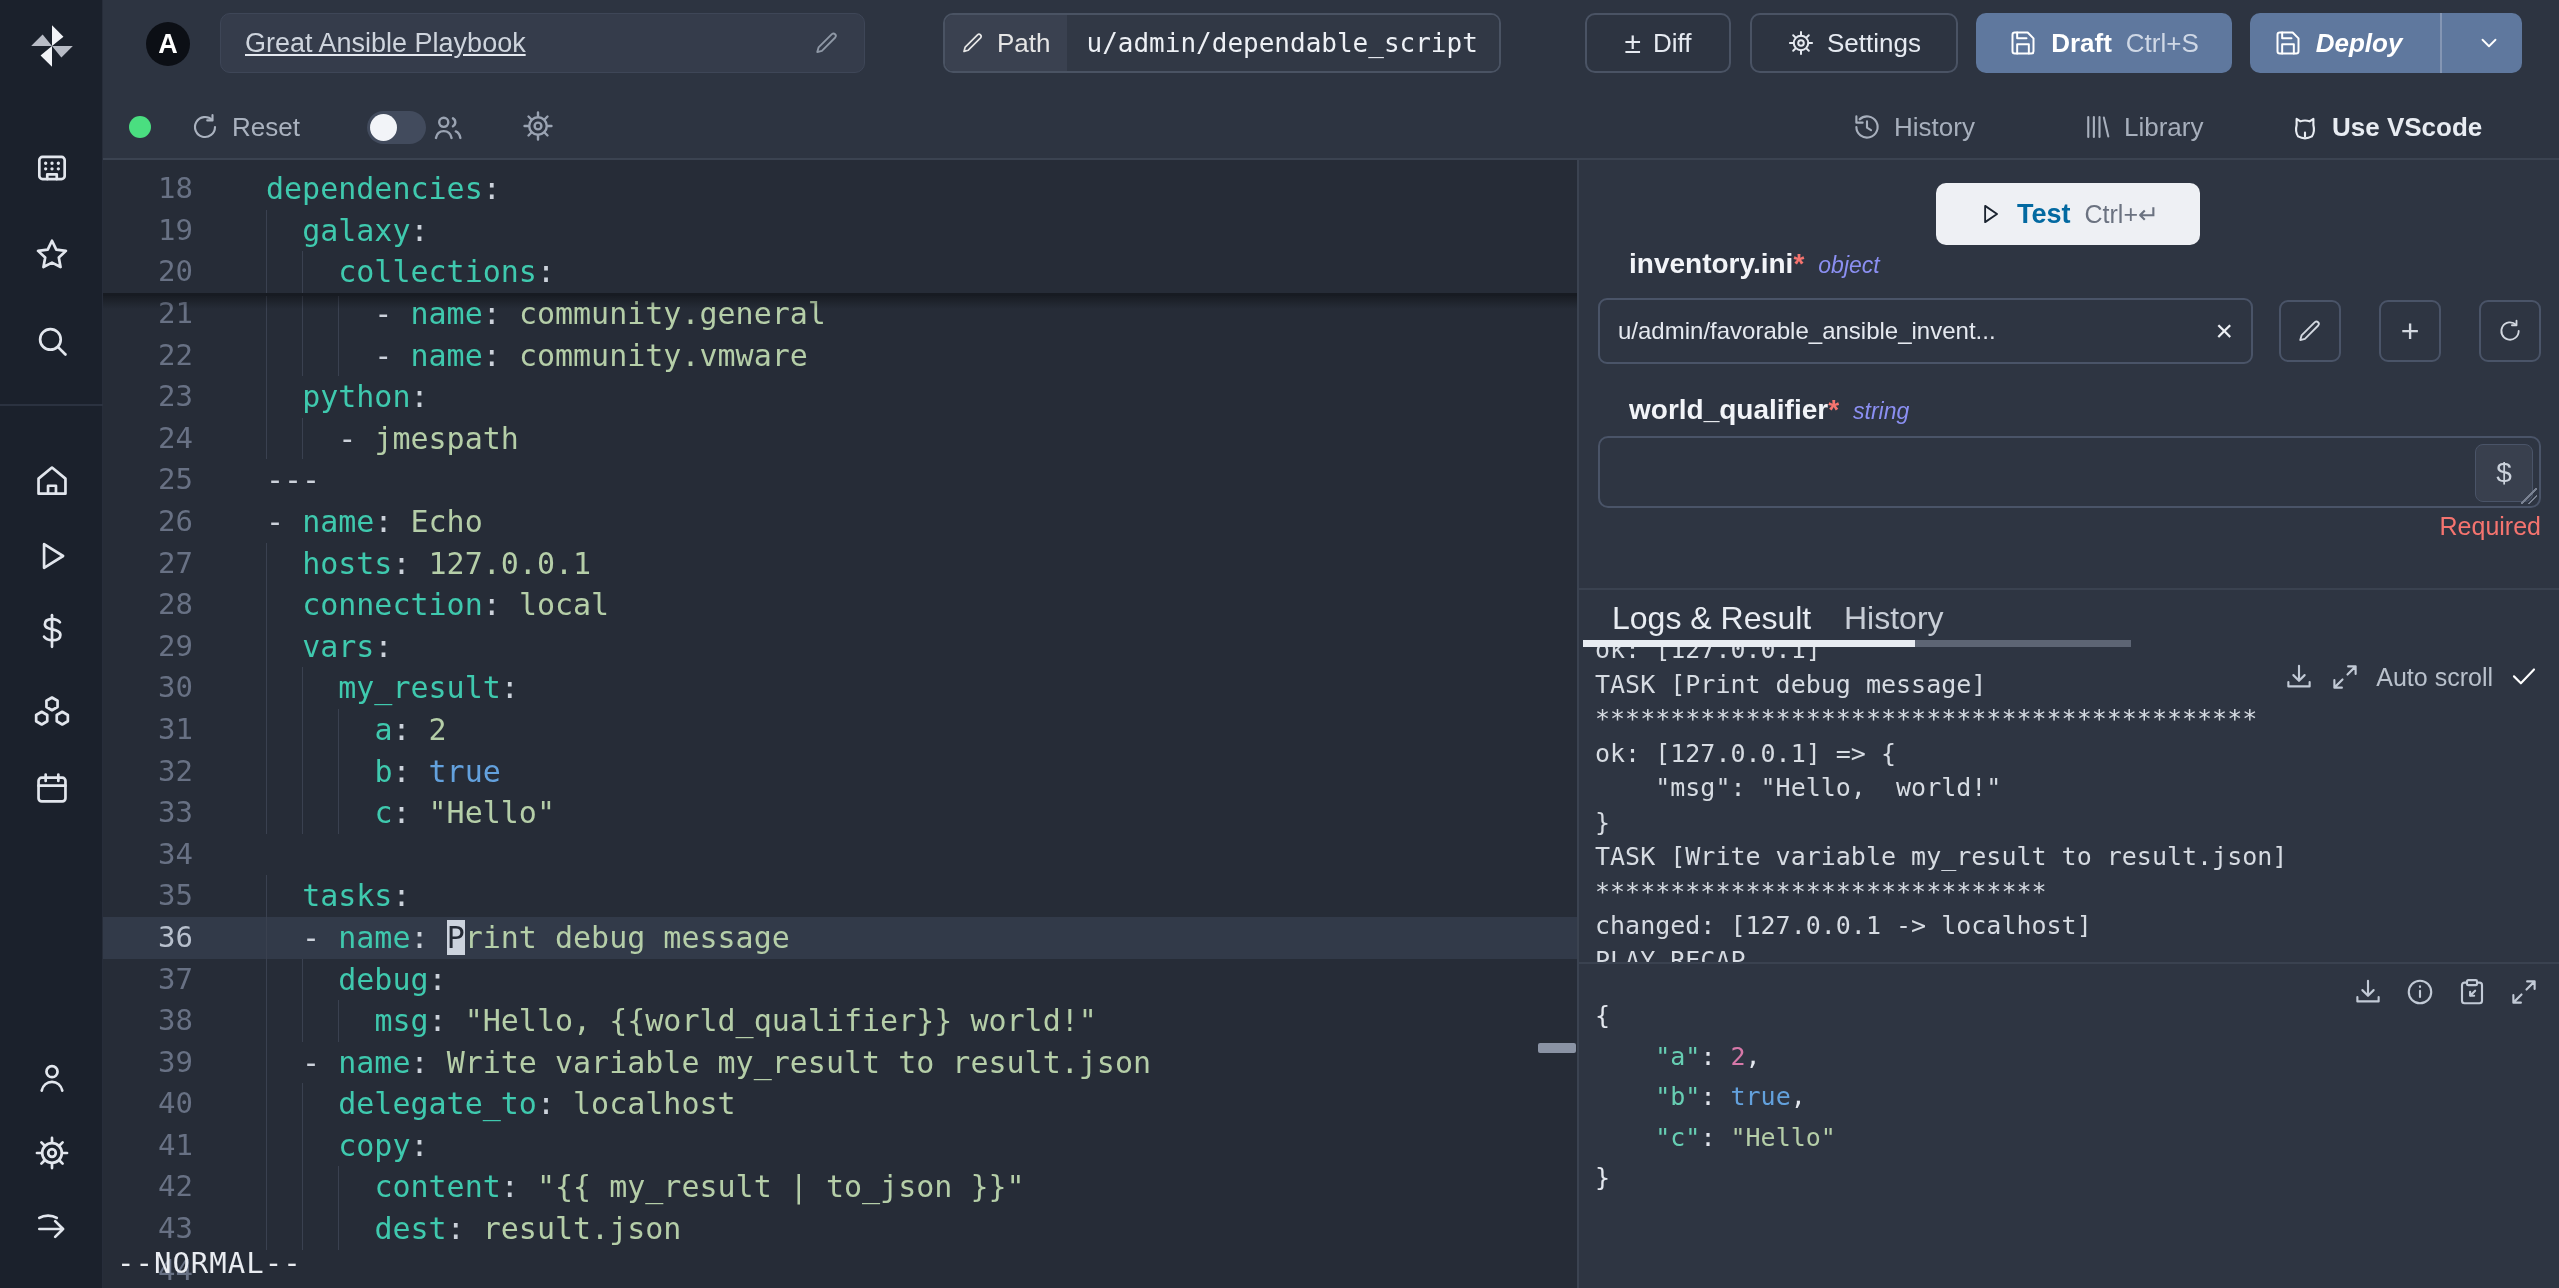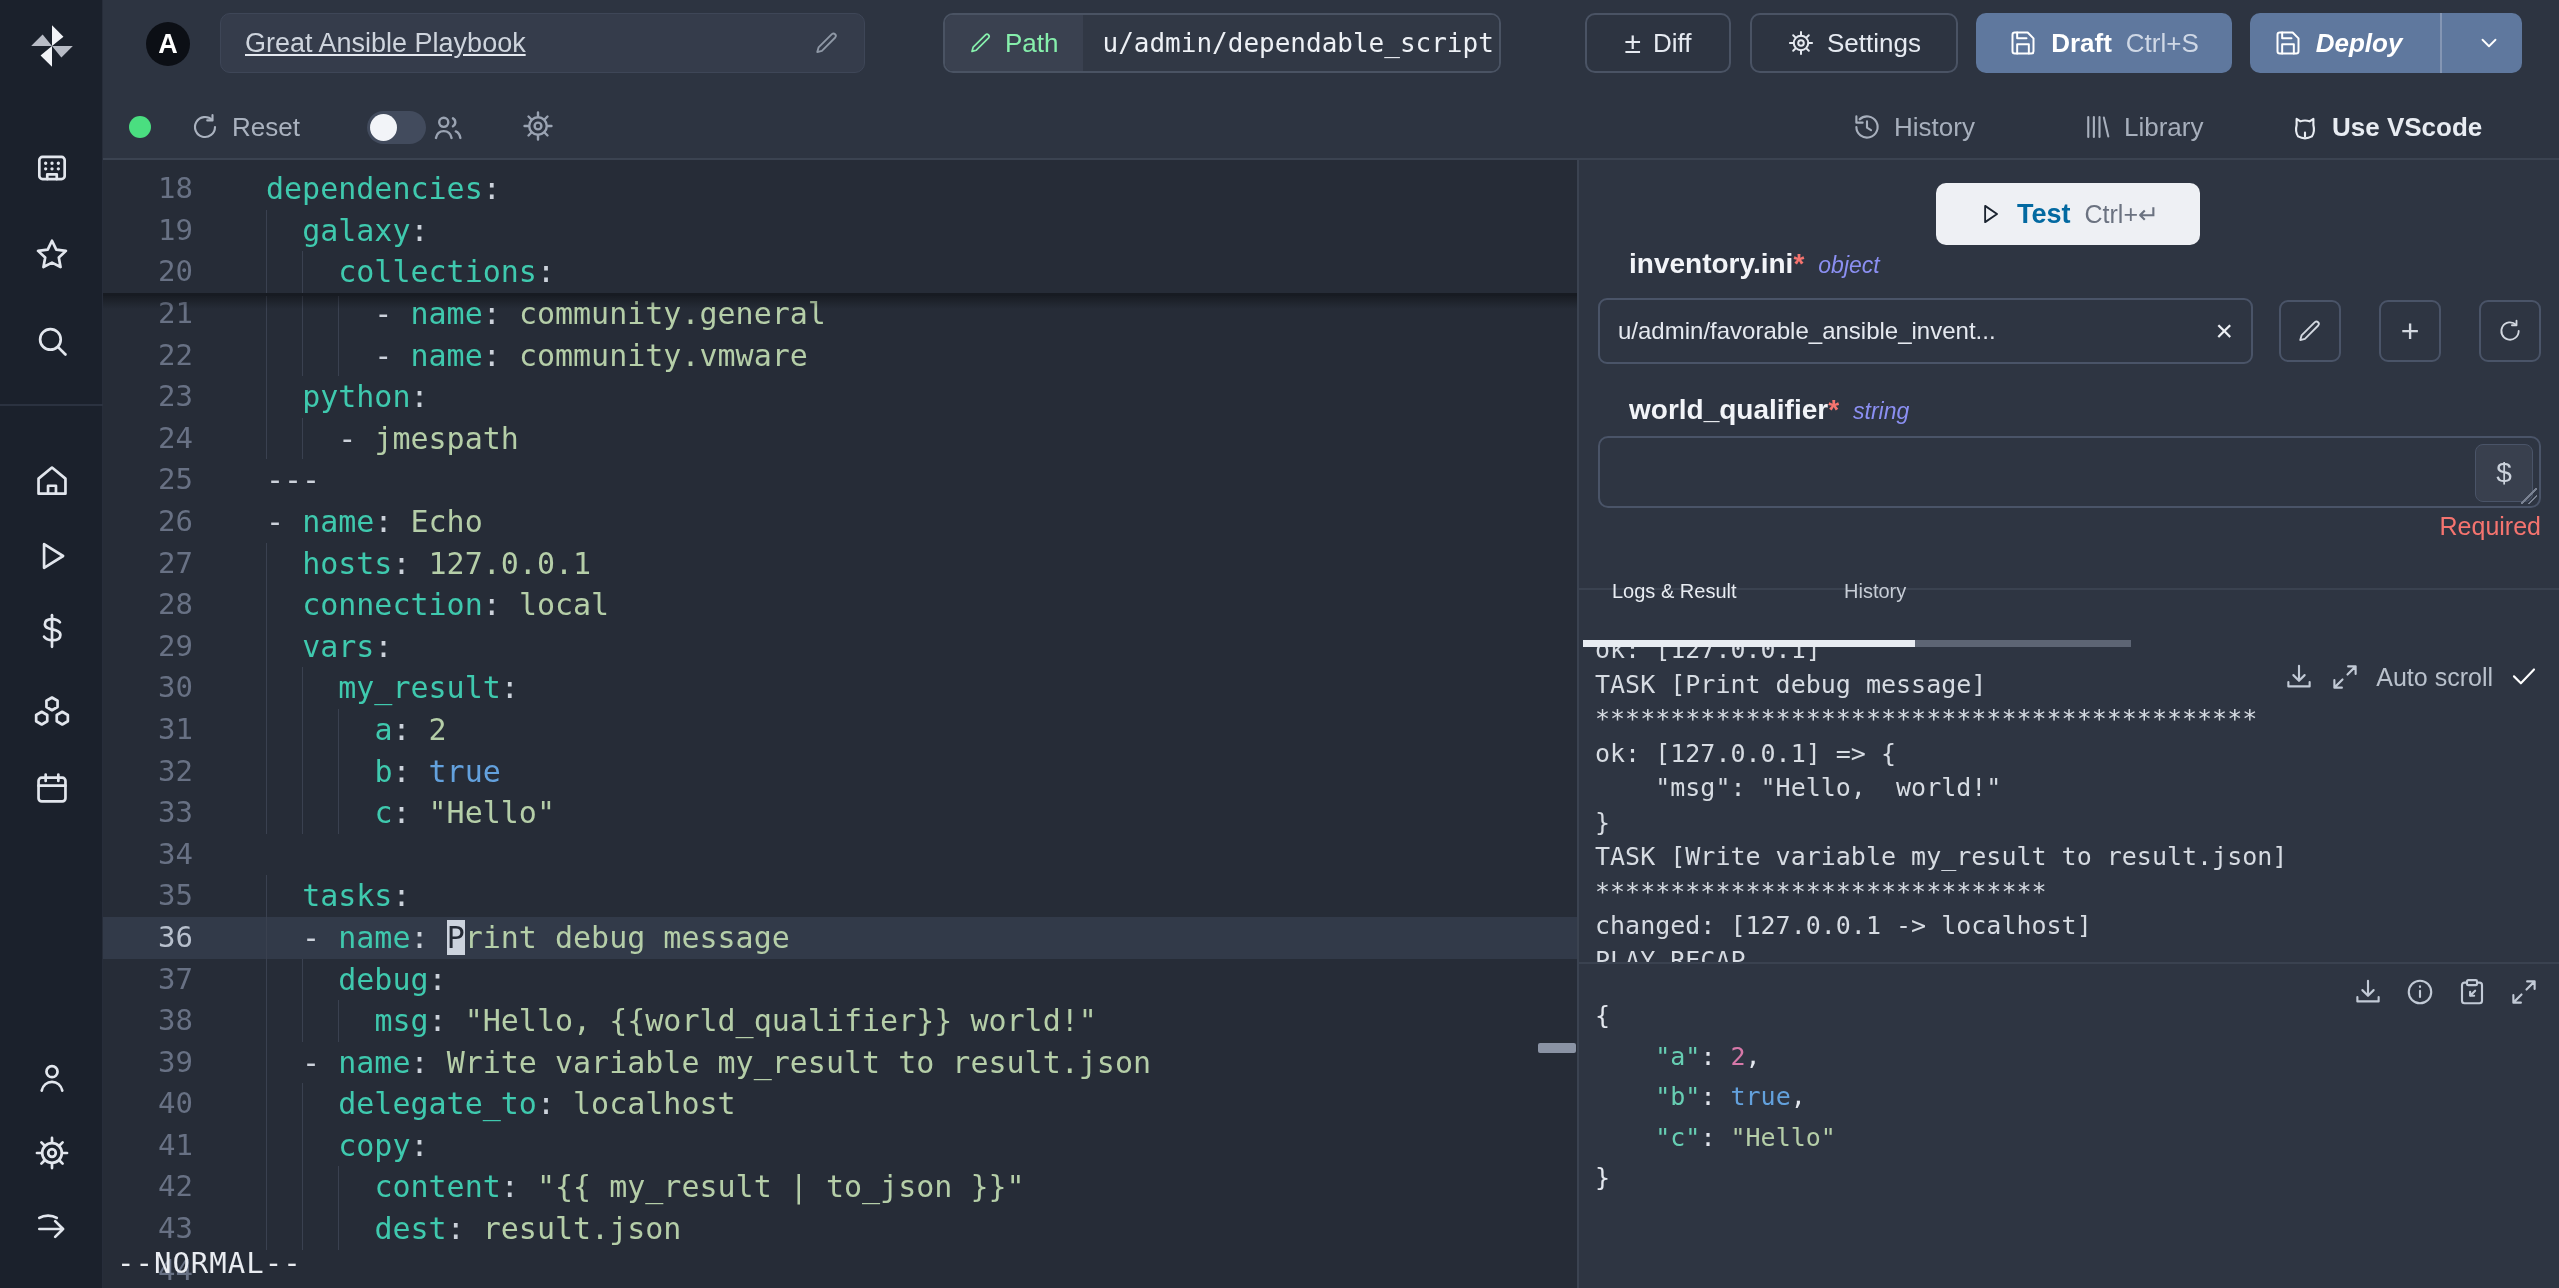--- a/index.html
+++ b/index.html
@@ -16,21 +16,21 @@
   .rail-item svg{width:38px;height:38px;}
   #rail-divider{left:0;top:404px;width:103px;height:2px;background:#2b3240;}
   #logo{left:27px;top:21px;width:50px;height:50px;}
 
   
   #avatar{left:146px;top:22px;width:44px;height:44px;border-radius:50%;background:#0c0f15;color:#fff;display:flex;align-items:center;justify-content:center;font-size:27px;font-weight:bold;}
   #titlebox{left:220px;top:13px;width:645px;height:60px;background:#353c4b;border:1px solid #3e4657;border-radius:10px;display:flex;align-items:center;padding:0 24px;text-decoration:underline;}
   #titlebox .t{flex:1;color:#ced4dd;font-size:27px;}
   #titlebox .pen{color:#8f98a6;}
   #pathbox{left:943px;top:13px;width:558px;height:60px;border:2px solid #4a5363;border-radius:10px;display:flex;align-items:stretch;overflow:hidden;}
-  #path-left{background:#3a4150;display:flex;align-items:center;gap:12px;padding:0 24px;color:#86efac;font-size:26px;}
+  #path-left{background:#3a4150;display:flex;align-items:center;gap:12px;padding:0 16px;color:#e5e5e5;font-size:26px;}
   #path-right{background:#313845;display:flex;align-items:center;padding:0 20px;color:#edf0f5;font-size:26px;flex:1;}
   .ghost{border:2px solid #4a5364;border-radius:10px;display:flex;align-items:center;justify-content:center;gap:12px;color:#e6eaf1;font-size:26px;top:13px;height:60px;cursor:pointer;background:transparent;}
   .steel{background:#5f789e;border-radius:10px;display:flex;align-items:center;justify-content:center;gap:14px;color:#fff;font-size:26px;top:13px;height:60px;cursor:pointer;}
   .steel .lbl{font-weight:bold;}
   .steel .sc{color:#cfd8e6;font-weight:normal;}
   #btn-diff{left:1585px;width:146px;}
   #btn-settings{left:1750px;width:208px;}
   #btn-draft{left:1976px;width:256px;}
   #btn-deploy{left:2250px;width:272px;padding:0;}
   #deploy-main{flex:1;display:flex;align-items:center;justify-content:center;gap:14px;height:100%;font-style:italic;}
@@ -86,21 +86,21 @@
   #inv-input .x{font-size:30px;color:#eef1f5;cursor:pointer;padding-left:14px;}
   .sqbtn{width:58px;height:58px;border:2px solid #4a5468;border-radius:9px;display:flex;align-items:center;justify-content:center;color:#d3d8e0;cursor:pointer;margin-left:38px;flex:0 0 auto;}
   .sqbtn svg{width:26px;height:26px;}
   .sqbtn .plus{font-size:32px;line-height:1;}
   #lbl-world{left:1598px;top:394px;}
   #wq-area{left:1598px;top:436px;width:943px;height:72px;border:2px solid #4a5468;border-radius:10px;background:#2e3542;}
   #wq-dollar{position:absolute;right:6px;top:6px;width:56px;height:56px;background:#39404e;border:1px solid #4a5468;border-radius:8px;display:flex;align-items:center;justify-content:center;color:#cbd2dc;font-size:28px;cursor:pointer;}
   #wq-grip{position:absolute;right:2px;bottom:2px;width:16px;height:16px;background:linear-gradient(135deg,transparent 0 46%,#7a8292 46% 54%,transparent 54% 70%,#7a8292 70% 78%,transparent 78%);}
   #required-msg{right:18px;top:512px;color:#f5746f;font-size:25px;}
   #tabs-divider{left:1579px;top:588px;width:980px;height:2px;background:#3a4250;}
-  .tab{position:absolute;top:580px;font-size:20px;cursor:pointer;}
+  .tab{position:absolute;top:600px;font-size:32px;cursor:pointer;}
   #tab-logs{left:1612px;color:#e8ecf2;}
   #tab-history{left:1844px;color:#c7cdd6;}
   #tab-underline-active{left:1583px;top:640px;width:332px;height:7px;background:#e8ecf2;}
   #tab-underline-gray{left:1915px;top:640px;width:216px;height:7px;background:#5d6574;}
   #log-area{left:1579px;top:647px;width:980px;height:315px;overflow:hidden;}
   #log-pre{margin:-14px 0 0 0;padding:0 0 0 16px;font-family:"DejaVu Sans Mono",monospace;font-size:25px;line-height:34.5px;color:#d6dbe2;white-space:pre;}
   #log-tools{top:662px;right:20px;display:flex;align-items:center;gap:16px;color:#c2cad6;}
   #log-tools svg{width:30px;height:30px;}
   #log-tools .as{color:#b9c1cc;font-size:25px;}
   #log-tools .ck{color:#fff;}

